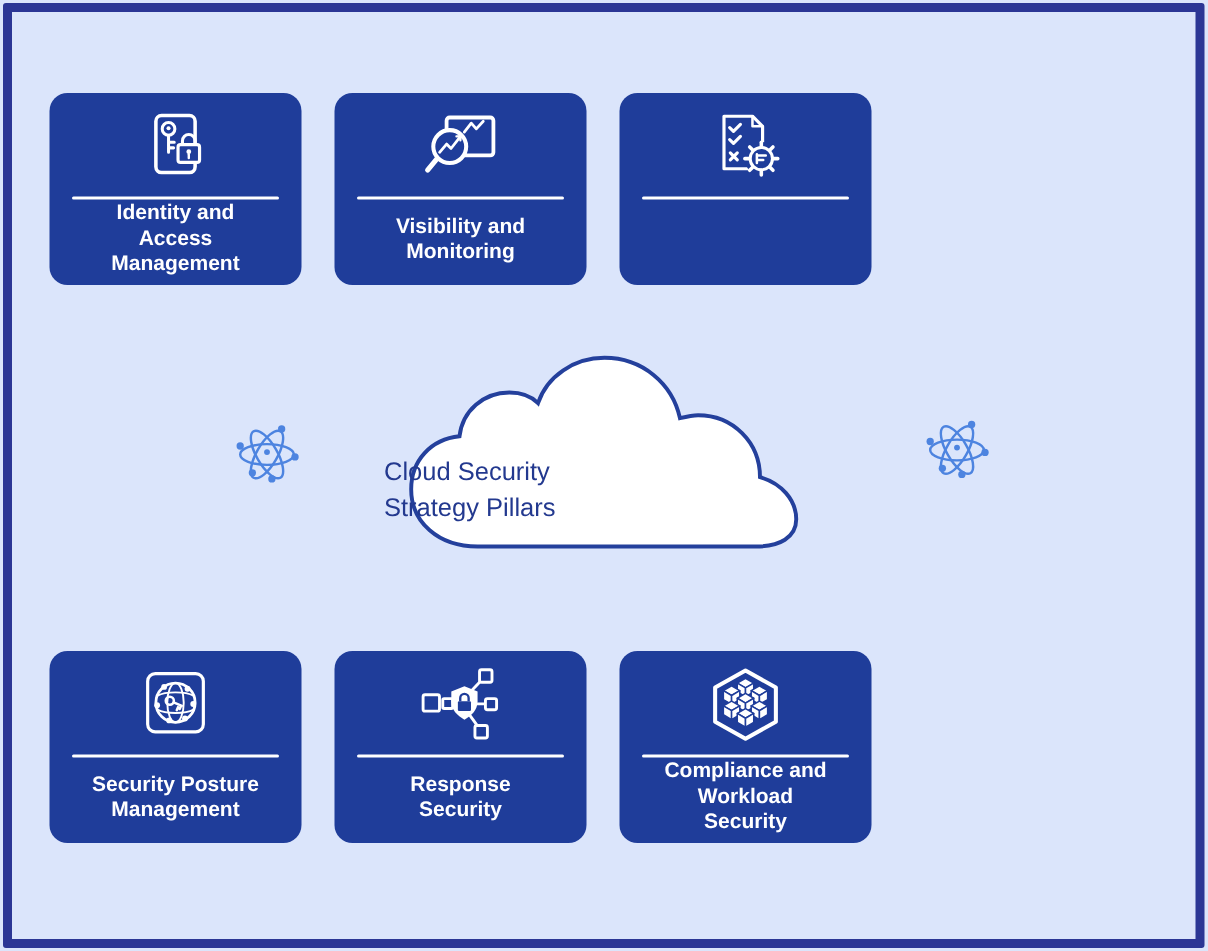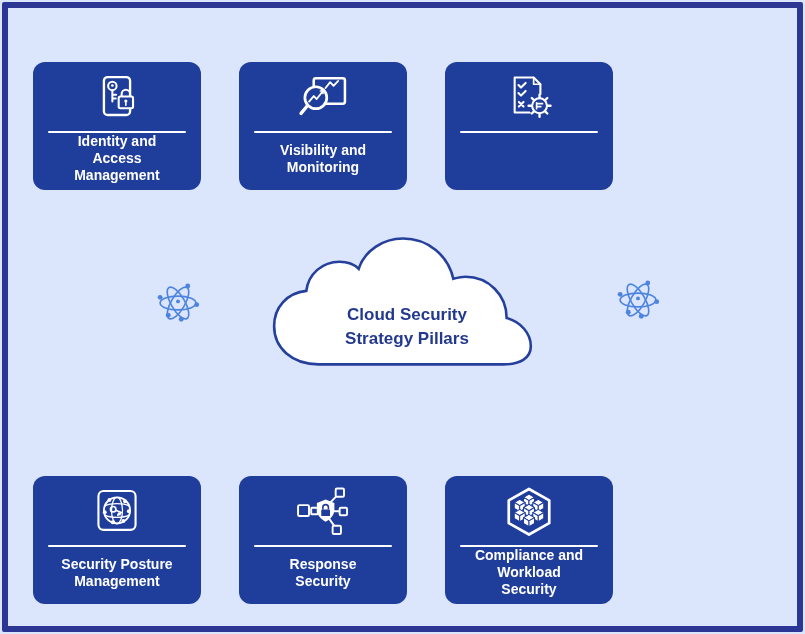--- a/index.html
+++ b/index.html
@@ -14,39 +14,39 @@
   html,body{margin:0;padding:0;}
   body{
     width:805px;height:634px;position:relative;overflow:hidden;
     background:var(--bg);
     font-family:"Liberation Sans","DejaVu Sans",sans-serif;
   }
   .frame{
     position:absolute;inset:2px;border:6px solid var(--frame);
     border-radius:2px;pointer-events:none;z-index:5;
   }
-  .row{position:absolute;left:33px;width:740px;display:flex;gap:38px;}
+  .row{position:absolute;left:33px;width:740px;display:flex;gap:22px;}
   .row-top{top:62px;}
-  .row-bottom{top:476px;}
+  .row-bottom{top:434px;}
   .card{
     width:168px;height:128px;border-radius:12px;background:var(--card);
     box-sizing:border-box;display:flex;flex-direction:column;align-items:center;
   }
   .icon-box{height:60px;margin-top:7px;display:flex;align-items:center;justify-content:center;}
   .sep{width:138px;height:2px;background:var(--white);margin-top:2px;border-radius:1px;}
   .label{
     flex:1;display:flex;align-items:center;justify-content:center;
     padding-bottom:6px;color:var(--white);font-weight:bold;font-size:14px;
     line-height:17px;text-align:center;white-space:pre-line;
   }
   .cloud-wrap{position:absolute;left:256px;top:233px;width:302px;height:152px;}
   .cloud-wrap svg{position:absolute;left:0;top:0;}
   .cloud-title{
-    position:absolute;left:0;right:0;top:70px;text-align:center;
-    color:var(--cloud-text);font-weight:bold;font-size:17px;line-height:23.5px;
+    position:absolute;left:0;right:0;top:70px;
+    color:var(--cloud-text);font-weight:normal;font-size:17px;line-height:23.5px;
     white-space:pre-line;
   }
   .atom{position:absolute;width:52px;height:52px;}
   .atom-left{left:152px;top:277px;}
   .atom-right{left:612px;top:274px;}
   .ic{stroke:var(--white);fill:none;stroke-linecap:round;stroke-linejoin:round;}
   .mf{fill:var(--card);}          
   .wf{fill:var(--white);stroke:none;}
 </style>
 </head>

